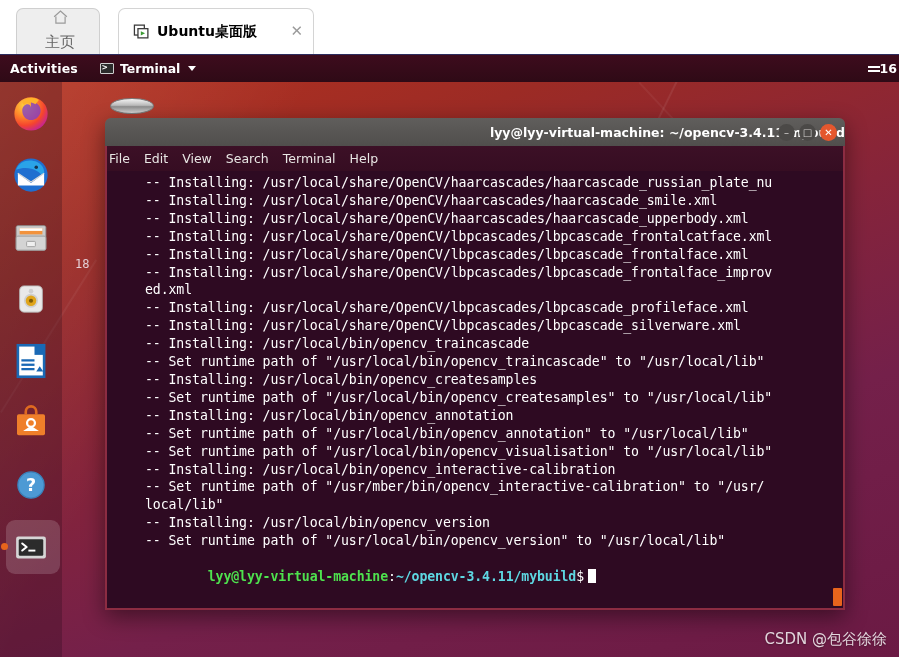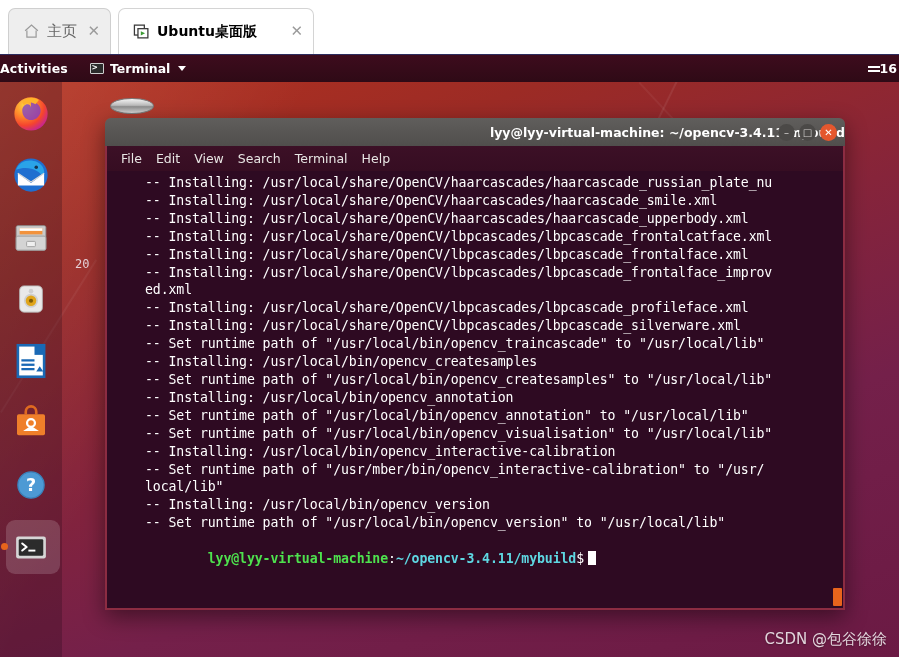--- a/index.html
+++ b/index.html
@@ -18,24 +18,25 @@
     border-bottom: 1px solid #2c2c5e;
   }
   .tab {
     position: absolute; top: 8px; height: 46px;
     display: flex; align-items: center; gap: 7px;
     padding: 0 10px 0 14px;
     border-radius: 7px 7px 0 0;
     font-size: 15px;
   }
   .tab.inactive {
-    left: 8px; width: 103px;
+    left: 16px; width: 84px;
     background: #eeeeee;
     border: 1px solid #cfcfcf; border-bottom: none;
     color: #666;
+    flex-direction: column;
   }
   .tab.active {
     left: 118px; width: 196px;
     background: #ffffff;
     border: 1px solid #d4d4d4; border-bottom: none;
     color: #000; font-weight: bold;
   }
   .tab-label { white-space: nowrap; font-size: 15px; }
   .tab.active .tab-label { font-size: 14px; }
   .tab-close {
@@ -45,21 +46,21 @@
   .icon-home { width: 17px; height: 17px; flex: none; }
   .icon-vm { width: 17px; height: 17px; flex: none; }
 
   
   .topbar {
     position: absolute; left: 0; top: 55px; width: 899px; height: 27px;
     background: linear-gradient(to bottom, #3d0c1d 0%, #2f0a16 100%);
     display: flex; align-items: center;
     color: #ffffff; font-size: 12.5px; font-weight: bold;
   }
-  .topbar .activities { letter-spacing: .2px; }
+  .topbar .activities { margin-left: 10px; letter-spacing: .2px; }
   .topbar .appmenu {
     margin-left: 22px; display: flex; align-items: center; gap: 6px;
   }
   .term-mini {
     width: 14px; height: 11px; background: #2b2b2b;
     border: 1px solid #cfcfcf; border-radius: 1px;
     position: relative; flex: none;
   }
   .term-mini::after {
     content: ">"; position: absolute; left: 1px; top: -2px;
@@ -155,21 +156,21 @@
     display: flex; align-items: center; justify-content: center;
     font-size: 10px; color: #2a2a2a; font-family: "DejaVu Sans", sans-serif;
   }
   .wbtn.min { background: #4b4947; color: #d2d0ce; }
   .wbtn.max { background: #4b4947; color: #d2d0ce; }
   .wbtn.close { background: #e4572e; color: #ffffff; }
 
   .term-menu {
     height: 25px;
     background: linear-gradient(to bottom, #3c1026 0%, #360d22 100%);
-    display: flex; align-items: center; gap: 14px; padding-left: 14px;
+    display: flex; align-items: center; gap: 14px; padding-left: 2px;
     border-left: 2px solid #8c2c42; border-right: 2px solid #8c2c42;
   }
   .term-menu span {
     color: #e8e6e4; font-size: 12.5px;
     font-family: "DejaVu Sans", sans-serif;
   }
   .term-body {
     height: 439px;
     background: #2e0a22;
     border-left: 2px solid #8c2c42; border-right: 2px solid #8c2c42;
@@ -249,21 +250,21 @@
     </div>
   </div>
 
   <div class="desktop">
     <div class="wp-streak wp-s1"></div>
     <div class="wp-streak wp-s2"></div>
     <div class="wp-streak wp-s3"></div>
   </div>
 
   <div class="trash-ring"></div>
-  <div class="desk-icon-label">20</div>
+  <div class="desk-icon-label">18</div>
 
   <div class="dock">
 
     <div class="dock-item">
       <svg class="dock-ico" viewBox="0 0 48 48">
         <defs>
           <radialGradient id="ff" cx="30%" cy="25%" r="80%">
             <stop offset="0%" stop-color="#ffd13f"></stop>
               <stop offset="40%" stop-color="#ff8a2b"></stop>
             <stop offset="75%" stop-color="#f4442e"></stop>
@@ -369,20 +370,21 @@
       <div id="term-lines">
           <div class="term-line">-- Installing: /usr/local/share/OpenCV/haarcascades/haarcascade_russian_plate_nu</div>
           <div class="term-line">-- Installing: /usr/local/share/OpenCV/haarcascades/haarcascade_smile.xml</div>
           <div class="term-line">-- Installing: /usr/local/share/OpenCV/haarcascades/haarcascade_upperbody.xml</div>
           <div class="term-line">-- Installing: /usr/local/share/OpenCV/lbpcascades/lbpcascade_frontalcatface.xml</div>
           <div class="term-line">-- Installing: /usr/local/share/OpenCV/lbpcascades/lbpcascade_frontalface.xml</div>
           <div class="term-line">-- Installing: /usr/local/share/OpenCV/lbpcascades/lbpcascade_frontalface_improv</div>
           <div class="term-line">ed.xml</div>
           <div class="term-line">-- Installing: /usr/local/share/OpenCV/lbpcascades/lbpcascade_profileface.xml</div>
           <div class="term-line">-- Installing: /usr/local/share/OpenCV/lbpcascades/lbpcascade_silverware.xml</div>
+          <div class="term-line">-- Installing: /usr/local/bin/opencv_traincascade</div>
           <div class="term-line">-- Set runtime path of "/usr/local/bin/opencv_traincascade" to "/usr/local/lib"</div>
           <div class="term-line">-- Installing: /usr/local/bin/opencv_createsamples</div>
           <div class="term-line">-- Set runtime path of "/usr/local/bin/opencv_createsamples" to "/usr/local/lib"</div>
           <div class="term-line">-- Installing: /usr/local/bin/opencv_annotation</div>
           <div class="term-line">-- Set runtime path of "/usr/local/bin/opencv_annotation" to "/usr/local/lib"</div>
           <div class="term-line">-- Set runtime path of "/usr/local/bin/opencv_visualisation" to "/usr/local/lib"</div>
           <div class="term-line">-- Installing: /usr/local/bin/opencv_interactive-calibration</div>
           <div class="term-line">-- Set runtime path of "/usr/mber/bin/opencv_interactive-calibration" to "/usr/</div>
           <div class="term-line">local/lib"</div>
           <div class="term-line">-- Installing: /usr/local/bin/opencv_version</div>

